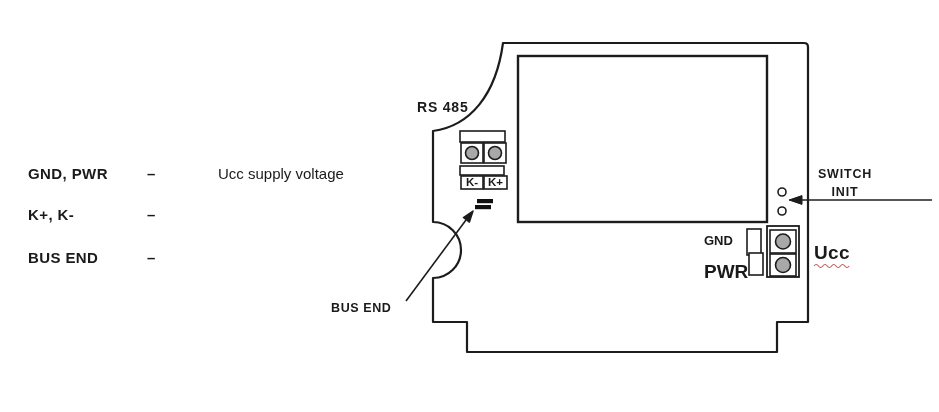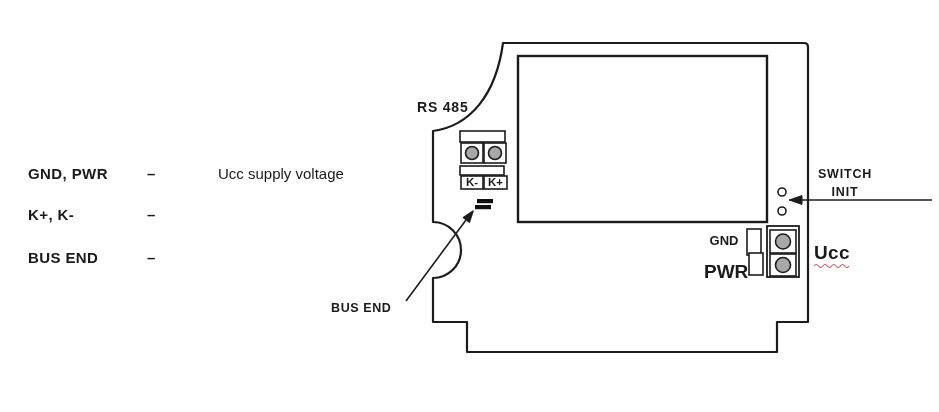--- a/index.html
+++ b/index.html
@@ -32,21 +32,21 @@
 
   
   .lbl-rs485 { left: 417px; top: 99px; font-size: 14px; font-weight: bold; letter-spacing: 0.8px; }
   .lbl-k { width: 22px; top: 176px; height: 13px; line-height: 13px;
            text-align: center; font-size: 11.5px; font-weight: bold; }
   .lbl-kminus { left: 461px; }
   .lbl-kplus  { left: 484px; width: 23px; }
   .lbl-busend { left: 331px; top: 301px; font-size: 12.5px; font-weight: bold; letter-spacing: 0.6px; }
   .lbl-switch { left: 805px; top: 157px; width: 80px; text-align: center;
                 font-size: 12.5px; font-weight: bold; letter-spacing: 0.8px; line-height: 18px; margin-top: 8px; }
-  .lbl-gnd { left: 704px; top: 233px; width: 40px; text-align: center; font-size: 13px; font-weight: bold; }
+  .lbl-gnd { left: 704px; top: 233px; width: 40px; text-align: left; font-size: 13px; font-weight: bold; }
   .lbl-pwr { left: 704px; top: 261px; width: 40px; text-align: right; font-size: 19px; font-weight: bold; }
   .lbl-ucc { left: 814px; top: 242px; font-size: 19px; font-weight: bold; letter-spacing: 0.3px; }
 </style>
 </head>
 <body>
 
 <div class="canvas">
 
   <svg class="diagram" width="939" height="412" viewBox="0 0 939 412">
 

